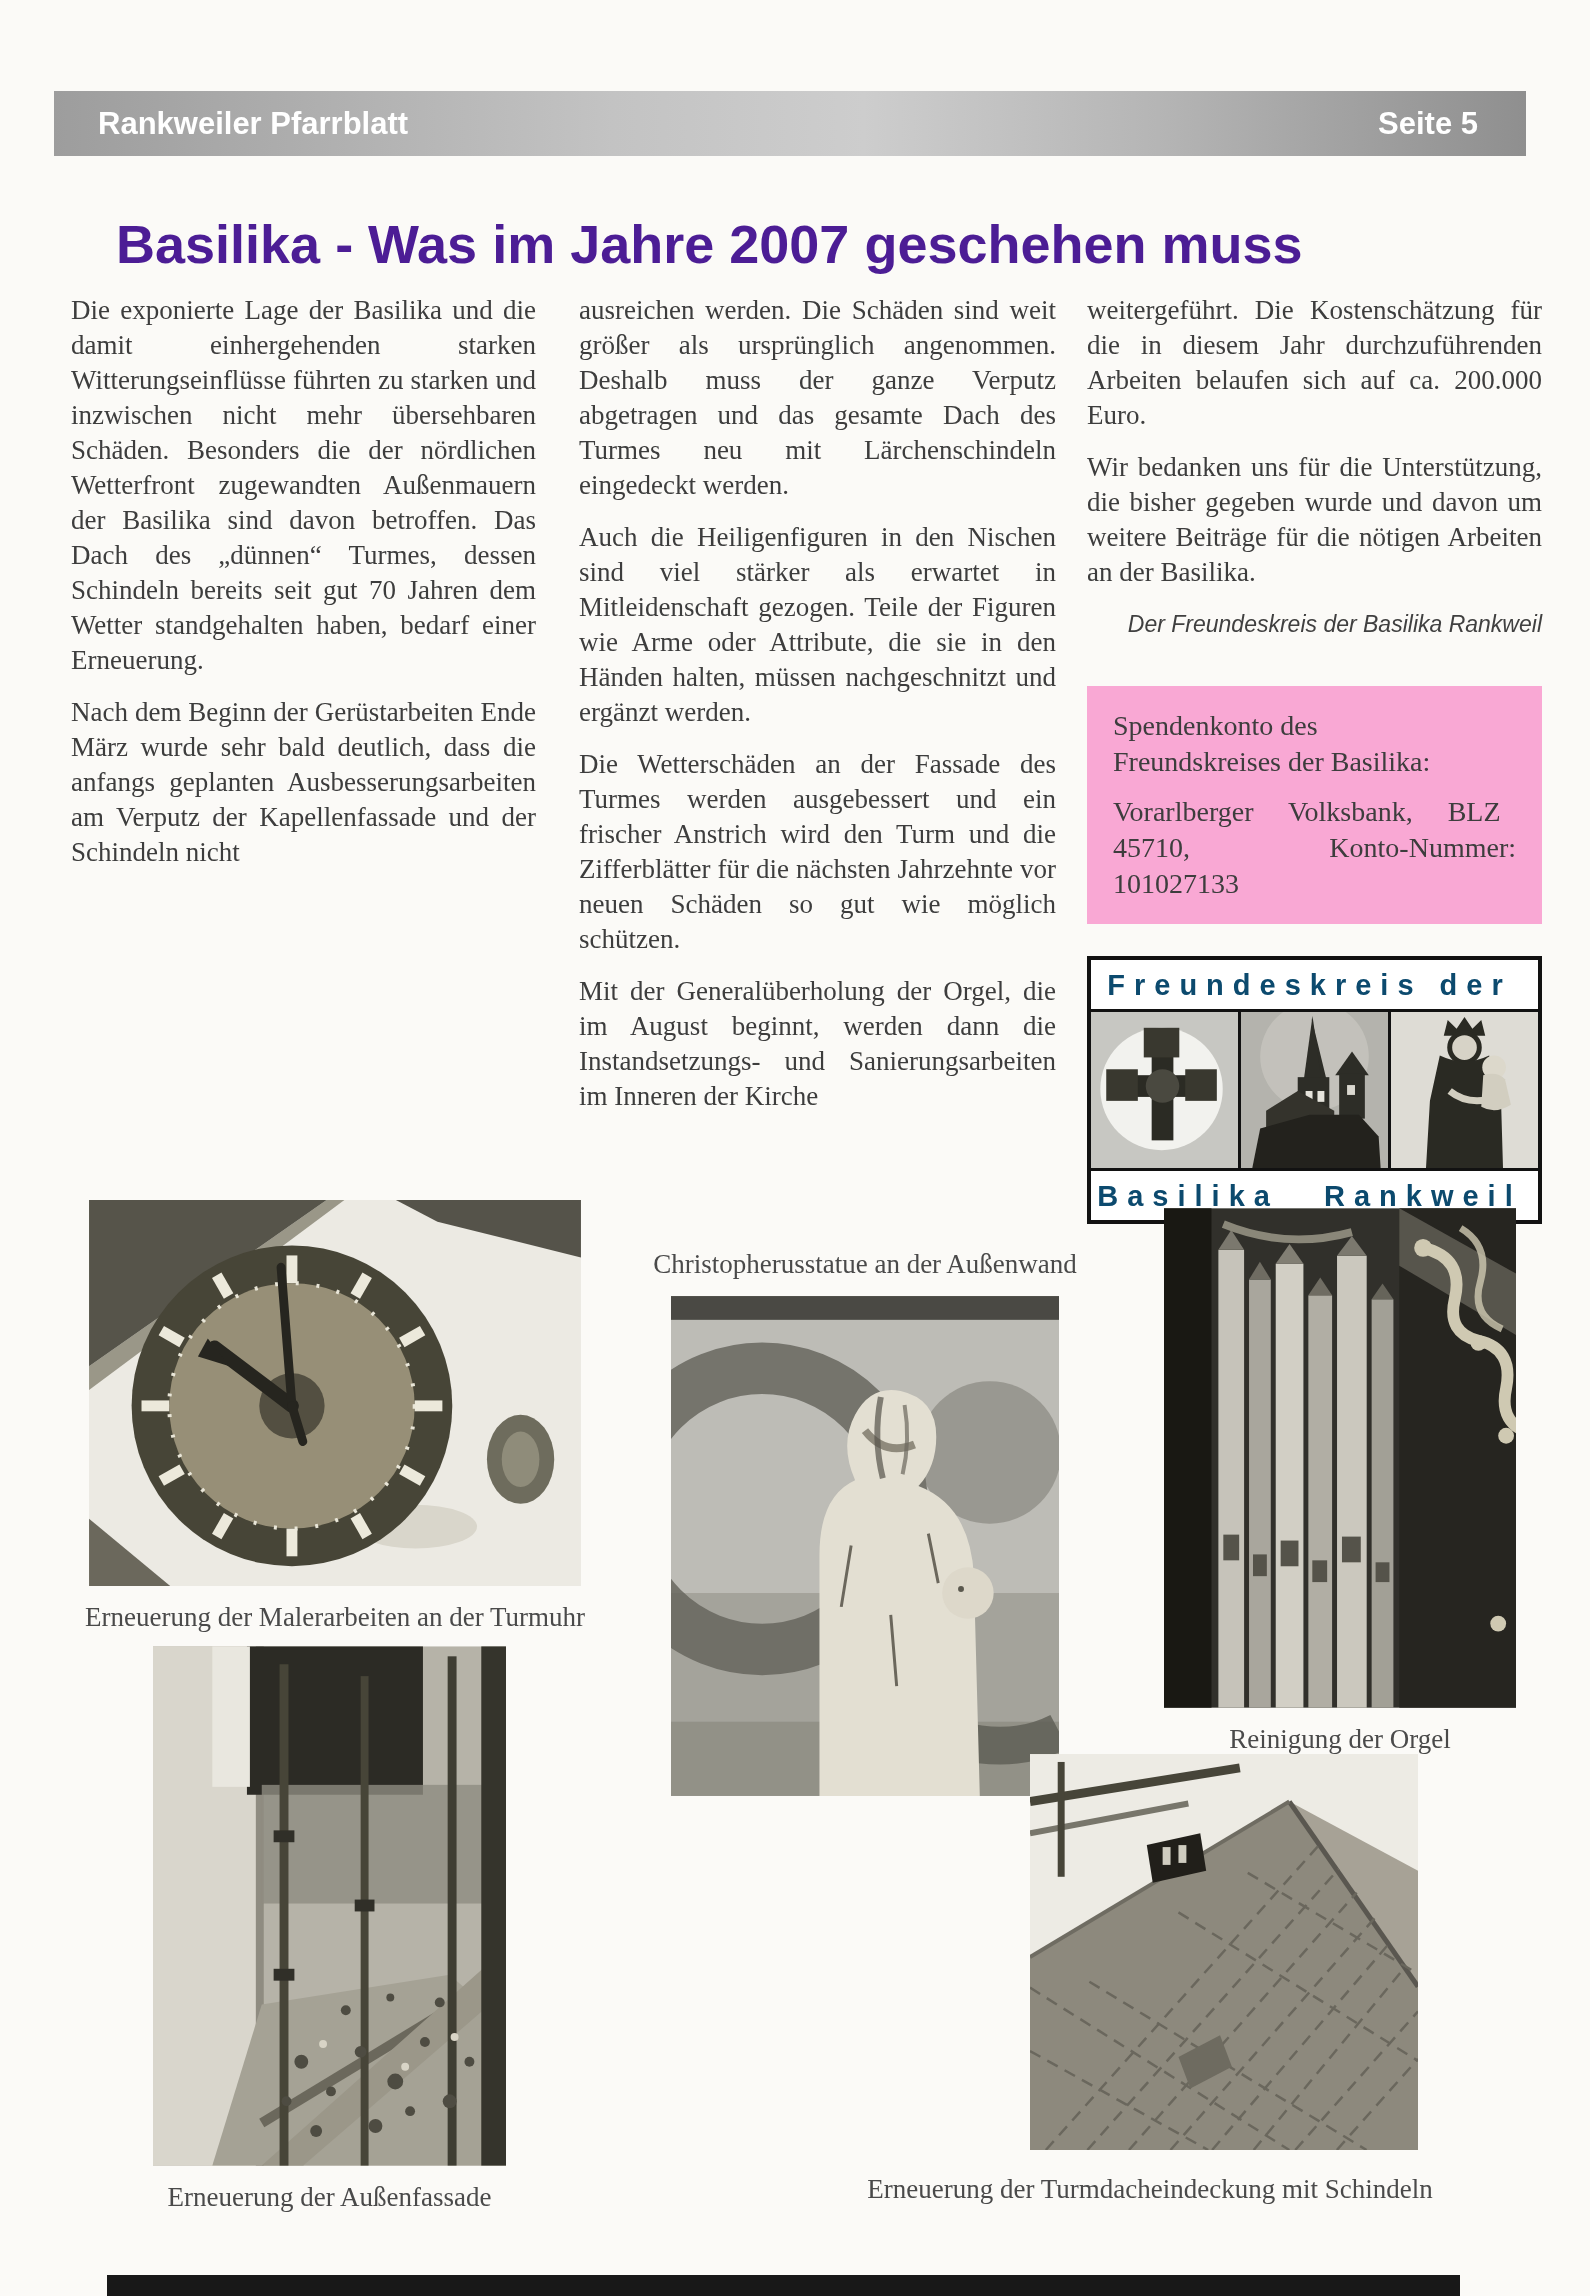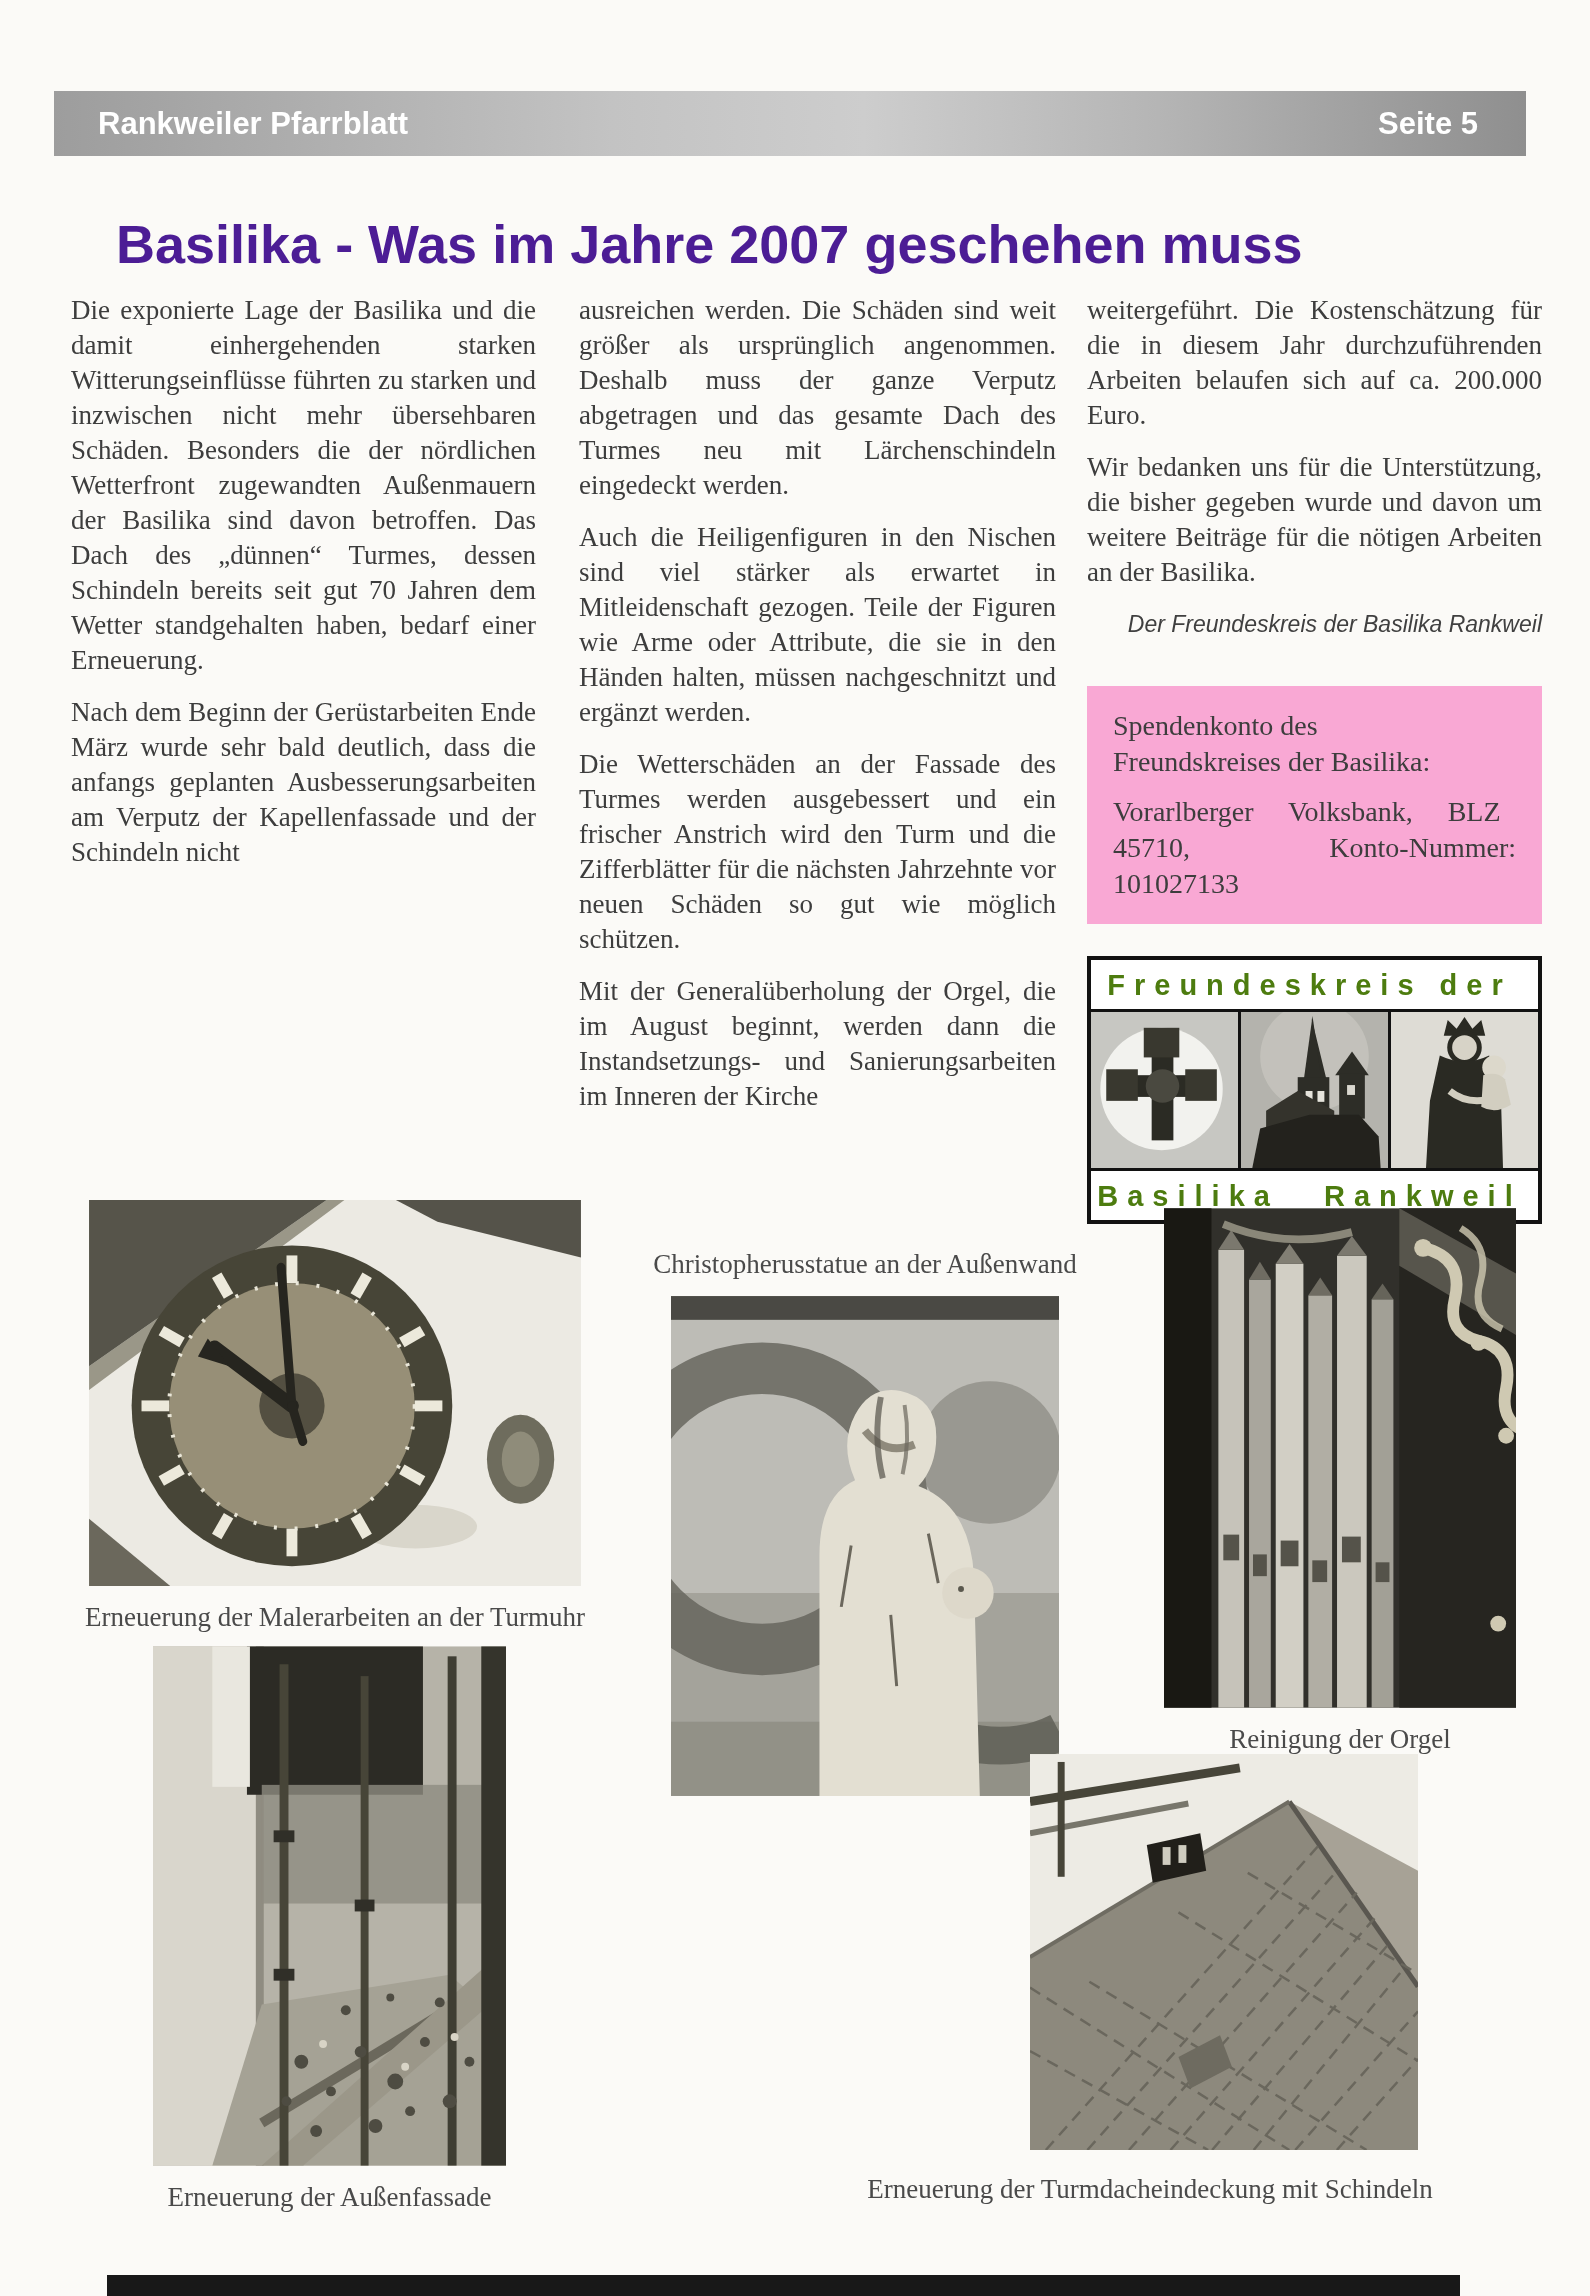--- a/index.html
+++ b/index.html
@@ -25,21 +25,21 @@
 
   .attribution{font-family:"Liberation Sans",sans-serif;font-style:italic;font-size:23px;
       text-align:right;color:#404040;margin-top:4px;}
 
   .donation-box{background:#f9a8d4;margin-top:44px;padding:22px 26px;font-size:28px;line-height:36px;}
   .donation-box .grp2{margin-top:14px;}
   .donation-box .l3{word-spacing:28px;}
   .donation-box .l4{word-spacing:8px;}
 
   .logo-box{margin-top:32px;border:4px solid #121212;background:#ffffff;}
-  .logo-band{font-family:"Liberation Sans",sans-serif;font-weight:bold;font-size:29px;color:#4d7c0f;
+  .logo-band{font-family:"Liberation Sans",sans-serif;font-weight:bold;font-size:29px;color:#0c4a6e;
       text-align:center;letter-spacing:9px;padding:8px 10px 6px 0;white-space:nowrap;}
   .logo-band.bottom{word-spacing:28px;}
   .logo-cells{display:flex;height:156px;border-top:3px solid #121212;border-bottom:3px solid #121212;}
   .logo-cell{flex:1;border-right:3px solid #121212;overflow:hidden;}
   .logo-cell:last-child{border-right:none;}
   .logo-cell svg{display:block;width:100%;height:100%;}
 
   
   figure{margin:0;position:absolute;}
   figure svg{display:block;}

